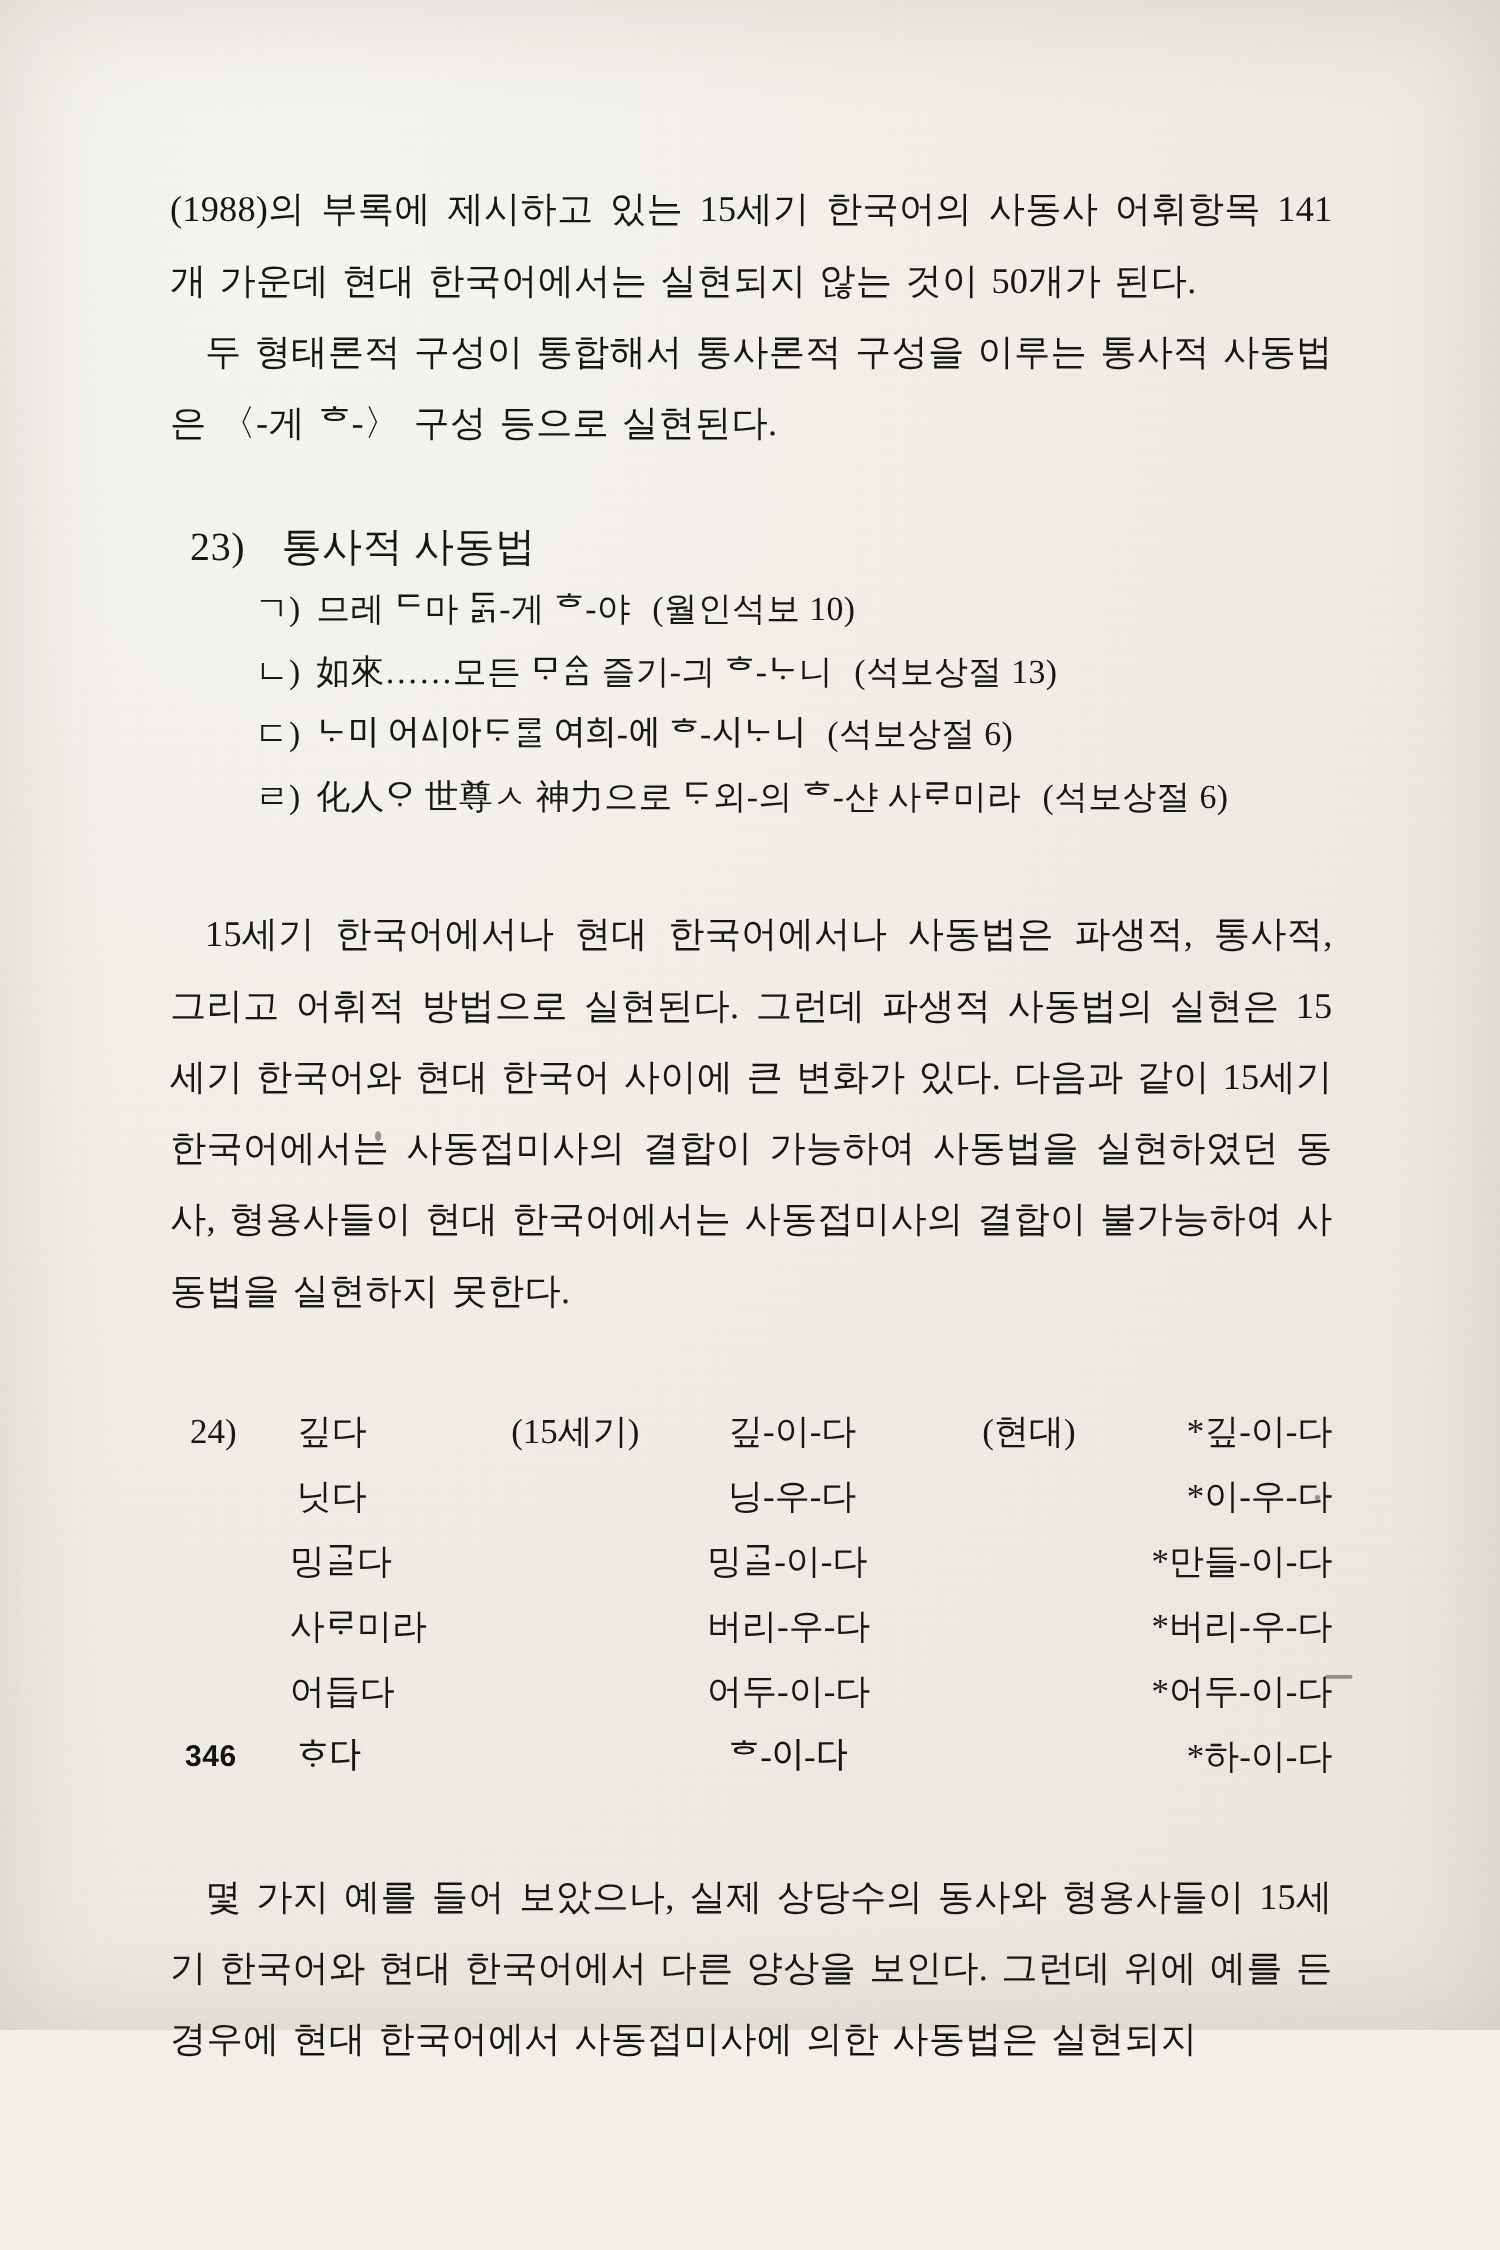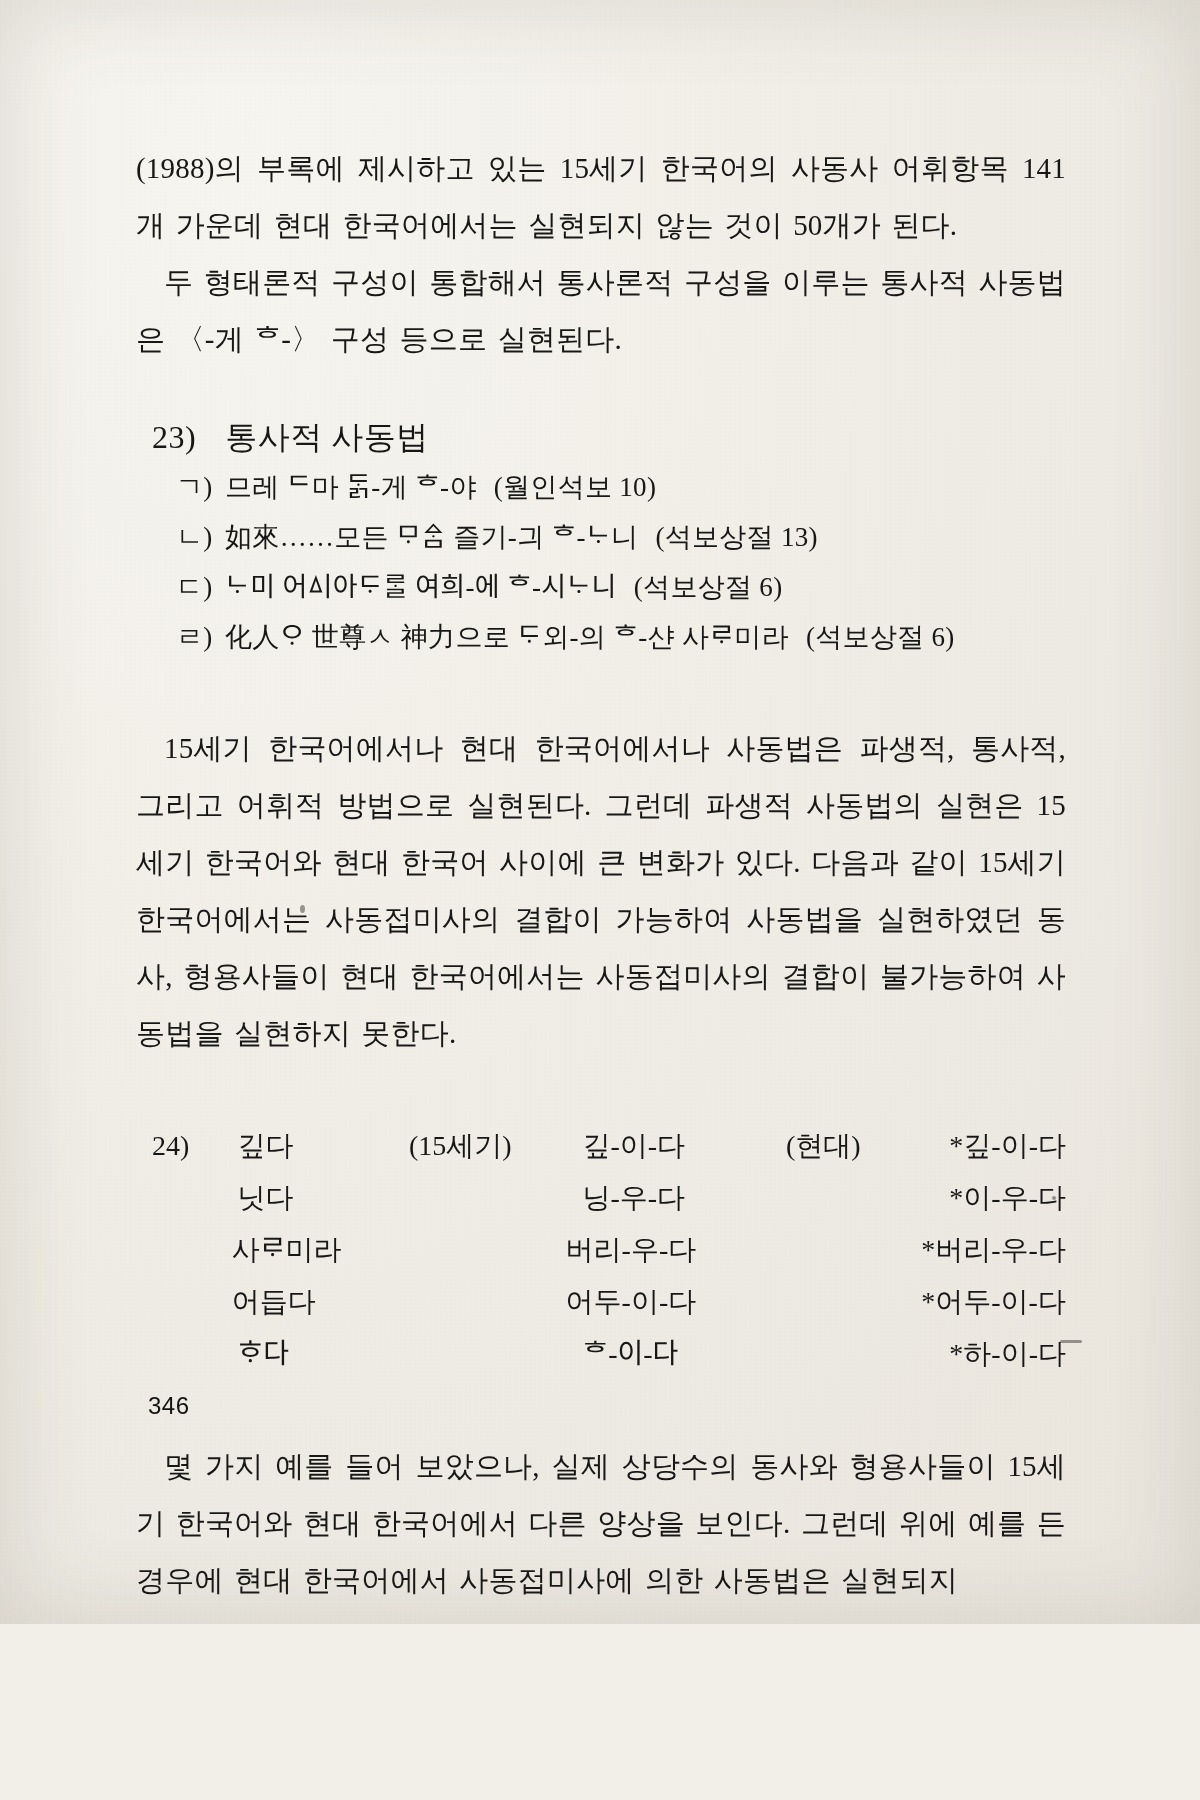--- a/index.html
+++ b/index.html
@@ -63,21 +63,21 @@
   .example {
     font-size: 27px;
     line-height: 50px;
   }
   .example .ex-head {
     margin-left: 16px;
     font-size: 32px;
     letter-spacing: .5px;
   }
   .example .ex-item {
-    margin-left: 40px;
+    margin-left: 68px;
     font-size: 27px;
     white-space: nowrap;
     letter-spacing: .3px;
   }
   .example .ex-item .lbl {
     display: inline-block;
     min-width: 42px;
   }
   .example .ex-item .src {
     margin-left: 10px;
@@ -117,21 +117,21 @@
   }
   .paradigm .c-formmod {
     flex: 0 0 auto;
   }
 
   .page-number {
     position: absolute;
     left: 148px;
     top: 1392px;
     font-size: 24px;
-    font-weight: normal;
+    font-weight: bold;
     font-family: "Liberation Sans", sans-serif;
     letter-spacing: .5px;
     color: #141414;
   }
 
   
   .speck {
     position: absolute;
     background: rgba(40,35,30,.45);
     border-radius: 50%;
@@ -201,20 +201,28 @@
 
       <div class="row">
         <span class="c-num"></span>
         <span class="c-base">닛다</span>
         <span class="c-tag15"></span>
         <span class="c-form15">닝-우-다</span>
         <span class="c-tagmod"></span>
         <span class="c-formmod">*이-우-다</span>
       </div>
 
+      <div class="row">
+        <span class="c-num"></span>
+        <span class="c-base">밍ᄀᆞᆯ다</span>
+        <span class="c-tag15"></span>
+        <span class="c-form15">밍ᄀᆞᆯ-이-다</span>
+        <span class="c-tagmod"></span>
+        <span class="c-formmod">*만들-이-다</span>
+      </div>
 
       <div class="row">
         <span class="c-num"></span>
         <span class="c-base">사ᄅᆞ미라</span>
         <span class="c-tag15"></span>
         <span class="c-form15">버리-우-다</span>
         <span class="c-tagmod"></span>
         <span class="c-formmod">*버리-우-다</span>
       </div>
 

